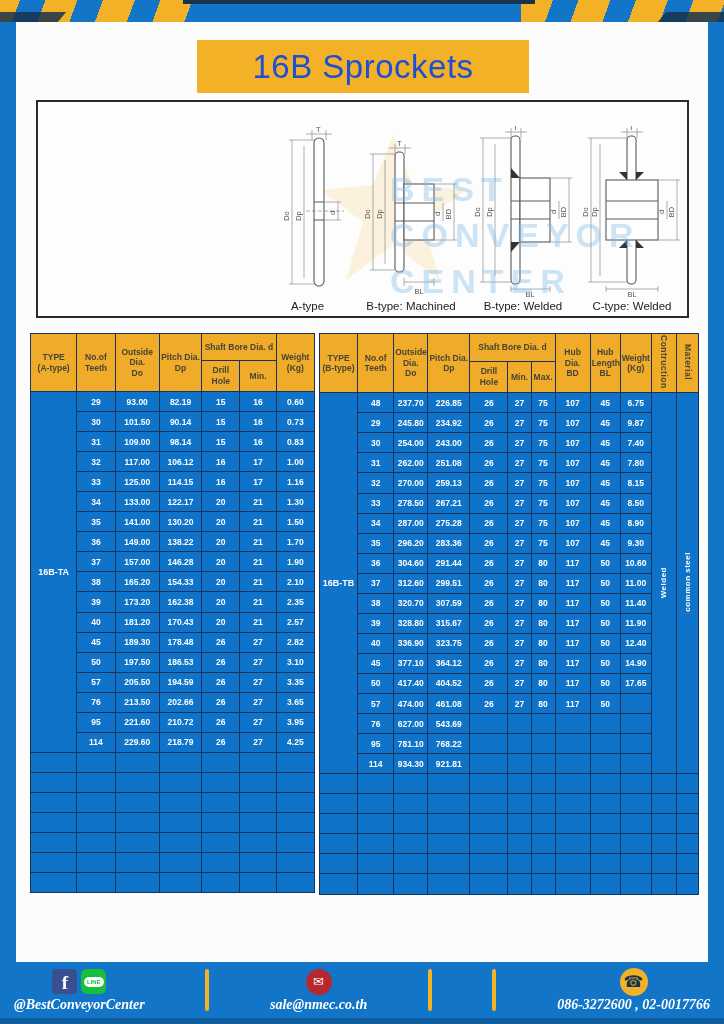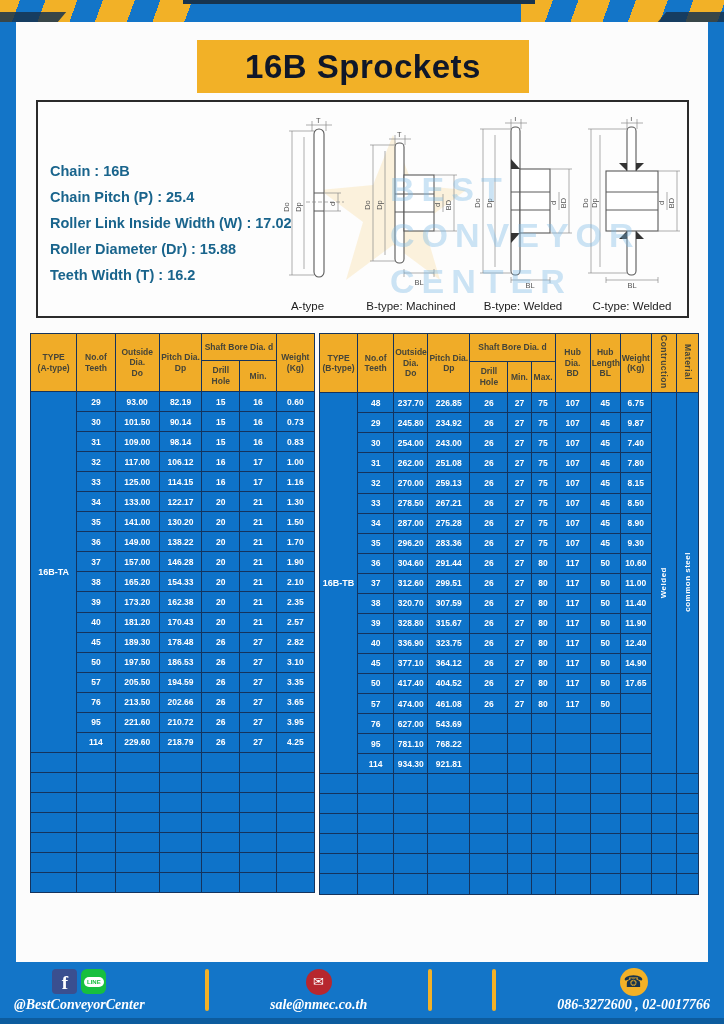--- a/index.html
+++ b/index.html
@@ -15,34 +15,34 @@
   .hazard-darkline { position:absolute; top:0; left:183px; width:352px; height:4px; background:#17344F; }
   .hazard-corner { position:absolute; top:12px; width:70px; height:10px; background:#17344F; opacity:.85; }
   .hazard-corner.l { left:-8px; transform:skewX(-40deg); }
   .hazard-corner.r { right:-8px; transform:skewX(-40deg); }
 
   
   .content { position:absolute; left:16px; right:16px; top:22px; bottom:62px; background:#FCFCFC; }
 
   .title-banner { position:absolute; left:181px; top:18px; width:332px; height:53px; background:#F2B127;
     display:flex; align-items:center; justify-content:center; }
-  .title-banner h1 { font-size:33px; font-weight:700; color:#0f172a; letter-spacing:.5px; }
+  .title-banner h1 { font-size:33px; font-weight:400; color:#1d4ed8; letter-spacing:.5px; }
 
   
   .spec-box { position:absolute; left:20px; right:19px; top:78px; height:218px; background:#FDFDFD;
     border:2px solid #2B2B2B; overflow:hidden; }
   .star-watermark { position:absolute; left:280px; top:28px; opacity:.30; }
   .text-watermark { position:absolute; left:352px; top:48px; font-weight:800; font-size:34px; line-height:1.35;
     letter-spacing:7px; color:rgba(120,185,228,.38); white-space:pre-line; pointer-events:none; z-index:3;margin-top:17px; }
   .spec-lines { position:absolute; left:12px; top:56px; z-index:2; }
   .spec-lines div { font-size:14.5px; font-weight:bold; color:#19648C; line-height:26px; }
   .diagrams { position:absolute; left:222px; top:8px; right:2px; bottom:3px; display:flex; z-index:1; }
   .diagram { flex:1; display:flex; flex-direction:column; align-items:center; justify-content:flex-end; }
   .diagram svg { display:block; }
-  .diagram .cap { font-size:11.5px; color:#1C1C1C; margin-top:10px; line-height:14px; }
+  .diagram .cap { font-size:11.5px; color:#1C1C1C; margin-top:1px; line-height:14px; }
   .dwg { stroke:#5a5a5a; fill:none; stroke-width:1; }
   .dwgfill { fill:#fff; stroke:#5a5a5a; stroke-width:1.1; }
   .dim { stroke:#8a8a8a; stroke-width:.7; }
   .dimtxt { font-size:7.5px; fill:#555; font-family:"Liberation Sans",sans-serif; }
   .weld { fill:#333; }
 
   
   .tables { position:absolute; left:14px; top:311px; display:flex; gap:4px; }
   table { border-collapse:collapse; table-layout:fixed; }
   th, td { border:1.6px solid #14335D; text-align:center; vertical-align:middle; overflow:hidden; }
@@ -92,27 +92,20 @@
     </div>
 
     <div class="spec-box">
       <svg class="star-watermark" width="150" height="160" viewBox="0 0 150 160">
         <path d="M75 5 L95 55 L148 60 L105 92 L122 150 L75 115 L28 150 L45 92 L2 60 L55 55 Z" fill="#F2B127" opacity=".5"></path>
       </svg>
       <div class="text-watermark">BEST
 CONVEYOR
 CENTER</div>
 
-      <div class="spec-lines">
-        <div>Chain : 16B</div>
-        <div>Chain Pitch (P) : 25.4</div>
-        <div>Roller Link Inside Width (W) : 17.02</div>
-        <div>Roller Diameter (Dr) : 15.88</div>
-        <div>Teeth Width (T) : 16.2</div>
-      </div>
 
       <div class="diagrams">
 
         <div class="diagram">
           <svg width="92" height="172" viewBox="0 0 92 172">
             <line class="dim" x1="50" y1="14" x2="50" y2="4"></line>
               <line class="dim" x1="64" y1="14" x2="64" y2="4"></line>
             <line class="dim" x1="44" y1="8" x2="70" y2="8"></line>
             <text class="dimtxt" x="54" y="6">T</text>
             <rect class="dwgfill" x="52" y="12" width="10" height="148" rx="5"></rect>

